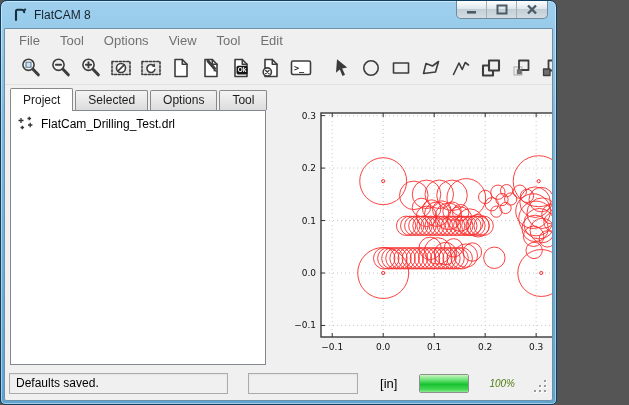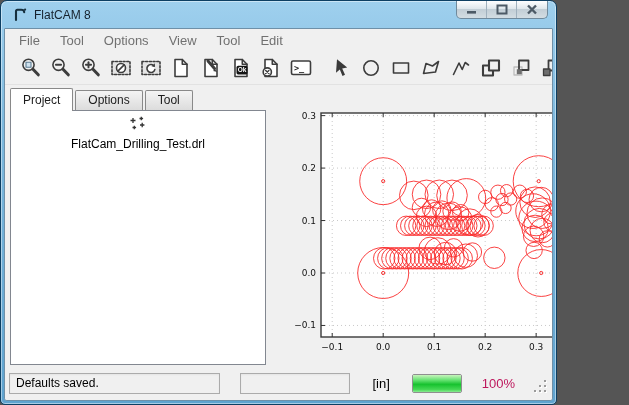--- a/index.html
+++ b/index.html
@@ -54,35 +54,35 @@
   .tabs { display: flex; align-items: flex-end; height: 23px; padding-left: 0px; }
   .tab {
     font-size: 12px; color: #1c1c1c; padding: 3px 12px 4px 12px; margin-right: 2px;
     border: 1px solid #898989; border-bottom: none; border-radius: 2px 2px 0 0;
     background: linear-gradient(180deg,#f4f4f4,#dcdcdc); height: 20px; line-height: 13px;
   }
   .tab.active { background: #ffffff; height: 23px; line-height: 16px; position: relative; z-index: 2; margin-bottom: -1px; }
   .tree {
     flex: 1; background: #fff; border: 1px solid #828790; position: relative; z-index: 1;
   }
-  .tree-item { display: flex; align-items: center; gap: 6px; padding: 5px 6px; color: #000; font-size: 12px; flex-direction: column; }
+  .tree-item { display: flex; align-items: center; gap: 6px; padding: 5px 6px; color: #000; font-size: 12px; }
   .tree-item svg { flex: 0 0 auto; }
 
   .plot-panel { flex: 1; position: relative; background: #f0f0f0; }
   .plot-panel svg { position: absolute; inset: 0; }
 
   
   .statusbar { height: 31px; display: flex; align-items: center; padding: 3px 4px 6px 4px; gap: 20px; background:#f0f0f0; }
   .status-box { height: 21px; border: 1px solid #ababab; background: #f0f0f0; box-shadow: inset 0 1px 2px rgba(0,0,0,0.05); display:flex; align-items:center; padding: 0 6px; font-size: 12px; color:#000; }
   .status-msg { flex: 1 1 auto; max-width: 352px; }
   .status-spare { width: 110px; }
   .units-label { font-size: 13px; color:#000; padding: 0 2px; }
   .progress { width: 50px; height: 19px; border: 1px solid #8f8f8f; border-radius: 2px; overflow: hidden; background:#e8e8e8; }
   .progress-fill { height: 100%; background: linear-gradient(180deg,#c8f4bd 0%,#66e272 30%,#17c22f 55%,#45d854 85%,#8aea92 100%); }
-  .percent-label { font-size: 13px; color:#be185d; }
+  .percent-label { font-size: 10px; color:#4d7c0f;font-style:italic; }
   .grip { margin-left: auto; width: 13px; height: 13px; align-self: flex-end; position: relative; }
   .grip i { position:absolute; width:2px; height:2px; background:#9b9b9b; box-shadow: 1px 1px 0 #fff; }
 </style>
 </head>
 <body>
 
 <div class="window">
 
   <div class="titlebar">
     <svg class="app-icon" viewBox="0 0 16 16">
@@ -282,20 +282,21 @@
               </g>
             </svg>
           </button>
         </div>
       </div>
 
     <div class="main">
       <div class="left-panel">
         <div class="tabs">
             <div class="tab active">Project</div>
+            <div class="tab">Selected</div>
             <div class="tab">Options</div>
             <div class="tab">Tool</div>
           </div>
         <div class="tree">
             <div class="tree-item">
               <svg width="18" height="15" viewBox="0 0 18 15">
   <g stroke="#333" stroke-width="1.3" fill="none">
     <path d="M1.5 4.5 h5 M4 2 v5"></path>
                   <path d="M10.5 2.5 h3.6 M12.3 0.7 v3.6"></path>
     <path d="M3.5 11.5 h3.6 M5.3 9.7 v3.6"></path>

